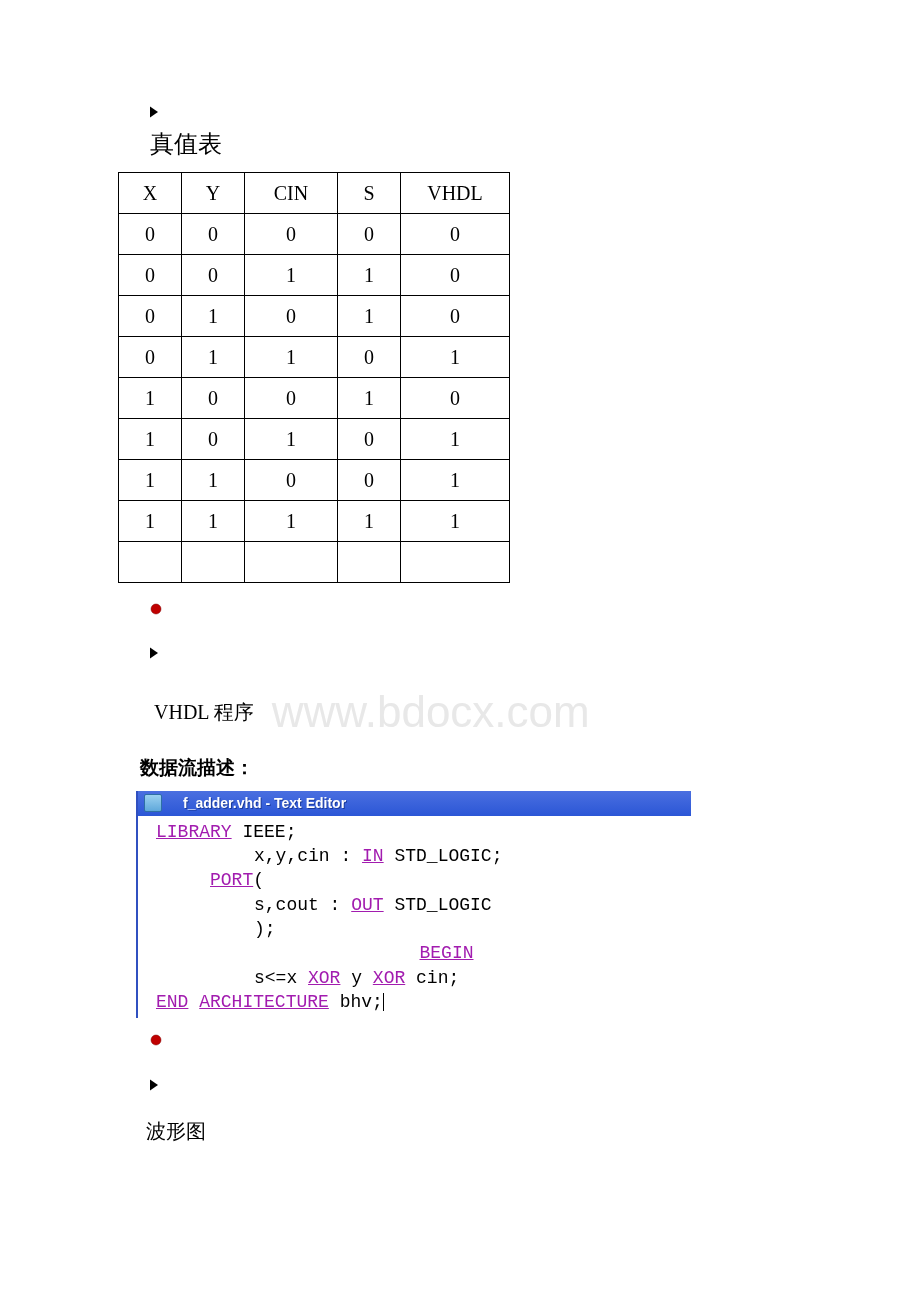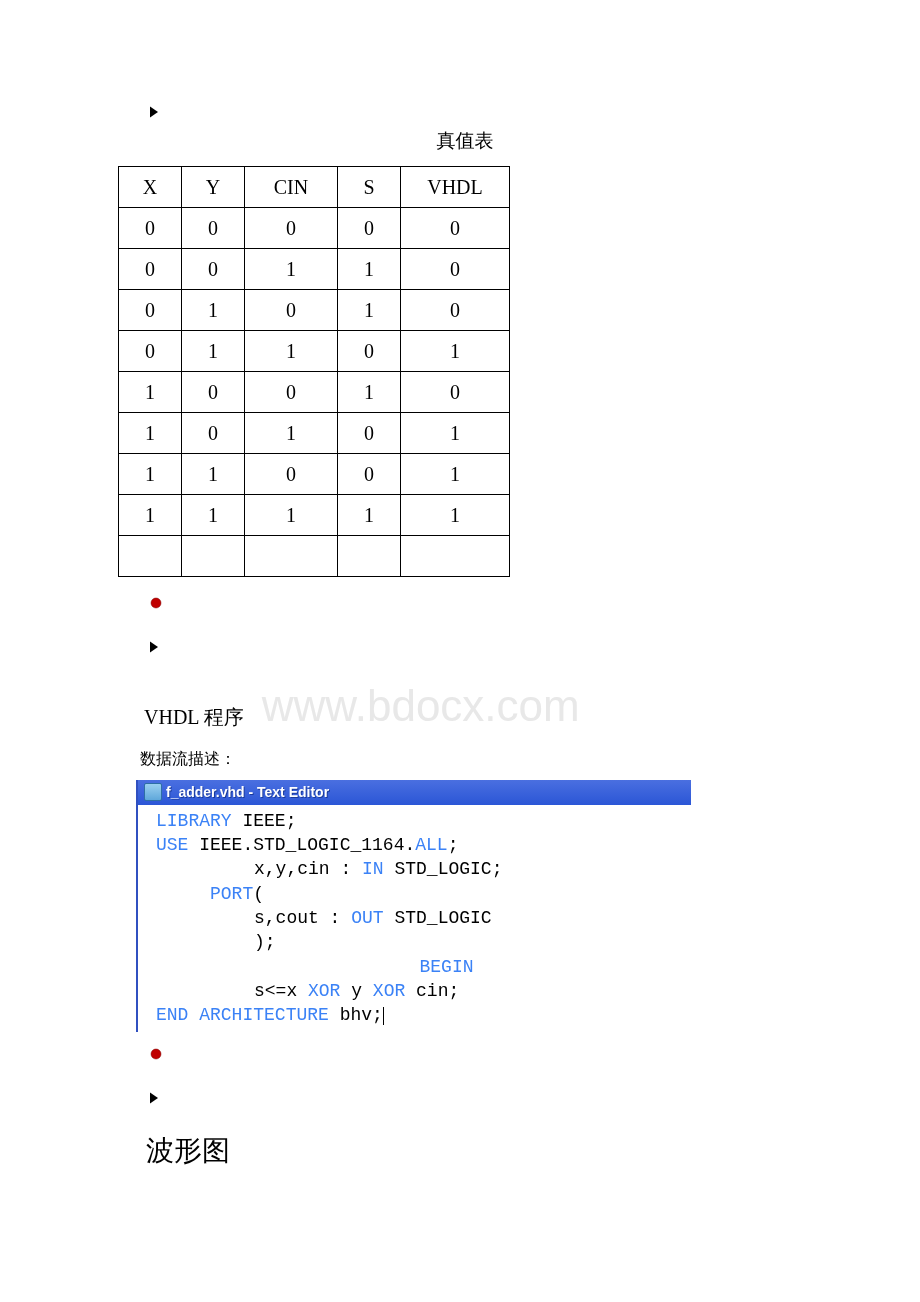--- a/index.html
+++ b/index.html
@@ -18,22 +18,21 @@
     height: 8px;
     display: inline-block;
     vertical-align: middle;
     margin-left: 10px;
   }
   .bullet-black svg {
     display: block;
   }
   .section-label {
     margin: 10px 0 12px 10px;
-    font-size: 19px;
-    text-align: center;
+    font-size: 24px;
   }
   table.truth {
     border-collapse: collapse;
     margin-left: -22px;
     margin-top: 8px;
   }
   table.truth th, table.truth td {
     border: 1px solid #000;
     text-align: center;
     font-family: "Times New Roman", serif;
@@ -54,80 +53,81 @@
     margin-top: 18px;
     margin-left: 10px;
   }
   .red-dot {
     width: 12px;
     height: 12px;
     display: inline-block;
   }
   .vhdl-line {
     margin-top: 28px;
-    margin-left: 4px;
+    margin-left: 14px;
     font-size: 20px;
     display: flex;
-    align-items: flex-end;
+    align-items: center;
   }
   .vhdl-label {
     font-family: "Times New Roman", "SimSun", serif;
   }
   .watermark {
     color: #e8e8e8;
     font-size: 44px;
     font-family: Arial, sans-serif;
     margin-left: 18px;
     font-weight: normal;
   }
   .desc-label {
     margin: 18px 0 10px 0;
-    font-size: 16px;
+    font-size: 19px;
+    font-weight: bold;
   }
   .editor {
     border-left: 2px solid #3050c0;
     width: 553px;
     font-family: "Courier New", monospace;
     font-size: 18px;
     line-height: 1.35;
     margin-left: -4px;
   }
   .editor-title {
     background: linear-gradient(#4a6fe0, #2b56d6);
     color: #ffffff;
     font-family: "SimSun", sans-serif;
     font-weight: bold;
     font-size: 14px;
     padding: 3px 6px;
     display: flex;
     align-items: center;
-    gap: 4px;
+    gap: 21px;
     text-shadow: 1px 1px 0 #1a3a9a;
   }
   .editor-icon {
     width: 16px;
     height: 16px;
     background: linear-gradient(#9bd0f0, #5fa8db);
     border: 1px solid #2e6fa5;
     border-radius: 2px;
     display: inline-block;
   }
   .editor-body {
     padding: 4px 8px 4px 18px;
     color: #000;
   }
-  .kw { color: #3b82f6; }
+  .kw { color: #a21caf; text-decoration: underline; }
   .end-icons {
     margin-top: 14px;
     margin-left: 10px;
   }
   .wave-label {
     margin-top: 28px;
     margin-left: 6px;
-    font-size: 28px;
+    font-size: 20px;
   }
 </style>
 </head>
 <body>
 
 <div class="content">
 
   <span class="bullet-black">
     <svg viewBox="0 0 10 14" width="8" height="12">
         <path d="M0 0 L10 7 L0 14 Z" fill="#000"></path>
@@ -235,21 +235,20 @@
 
   <div class="desc-label">数据流描述：</div>
 
   <div class="editor">
     <div class="editor-title">
       <span class="editor-icon"></span>
       <span>f_adder.vhd - Text Editor</span>
     </div>
     <div class="editor-body">
 <div><span class="kw">LIBRARY</span><span> IEEE;</span></div>
-<div><span class="kw">USE</span><span> IEEE.STD_LOGIC_1164.</span><span class="kw">ALL</span><span>;</span></div>
 <div style="padding-left:98px;"><span>x,y,cin : </span><span class="kw">IN</span><span> STD_LOGIC;</span></div>
 <div style="padding-left:54px;"><span class="kw">PORT</span><span>(</span></div>
 <div style="padding-left:98px;"><span>s,cout  : </span><span class="kw">OUT</span><span> STD_LOGIC</span></div>
 <div style="padding-left:98px;"><span>);</span></div>
 <div style="padding-left:54px;text-align:center;"><span class="kw">BEGIN</span></div>
 <div style="padding-left:98px;"><span>s&lt;=x </span><span class="kw">XOR</span><span> y </span><span class="kw">XOR</span><span> cin;</span></div>
 <div><span class="kw">END</span><span> </span><span class="kw">ARCHITECTURE</span><span> bhv;</span><span style="border-left:1px solid #000;height:1em;display:inline-block;vertical-align:middle;"></span></div>
     </div>
   </div>
 

